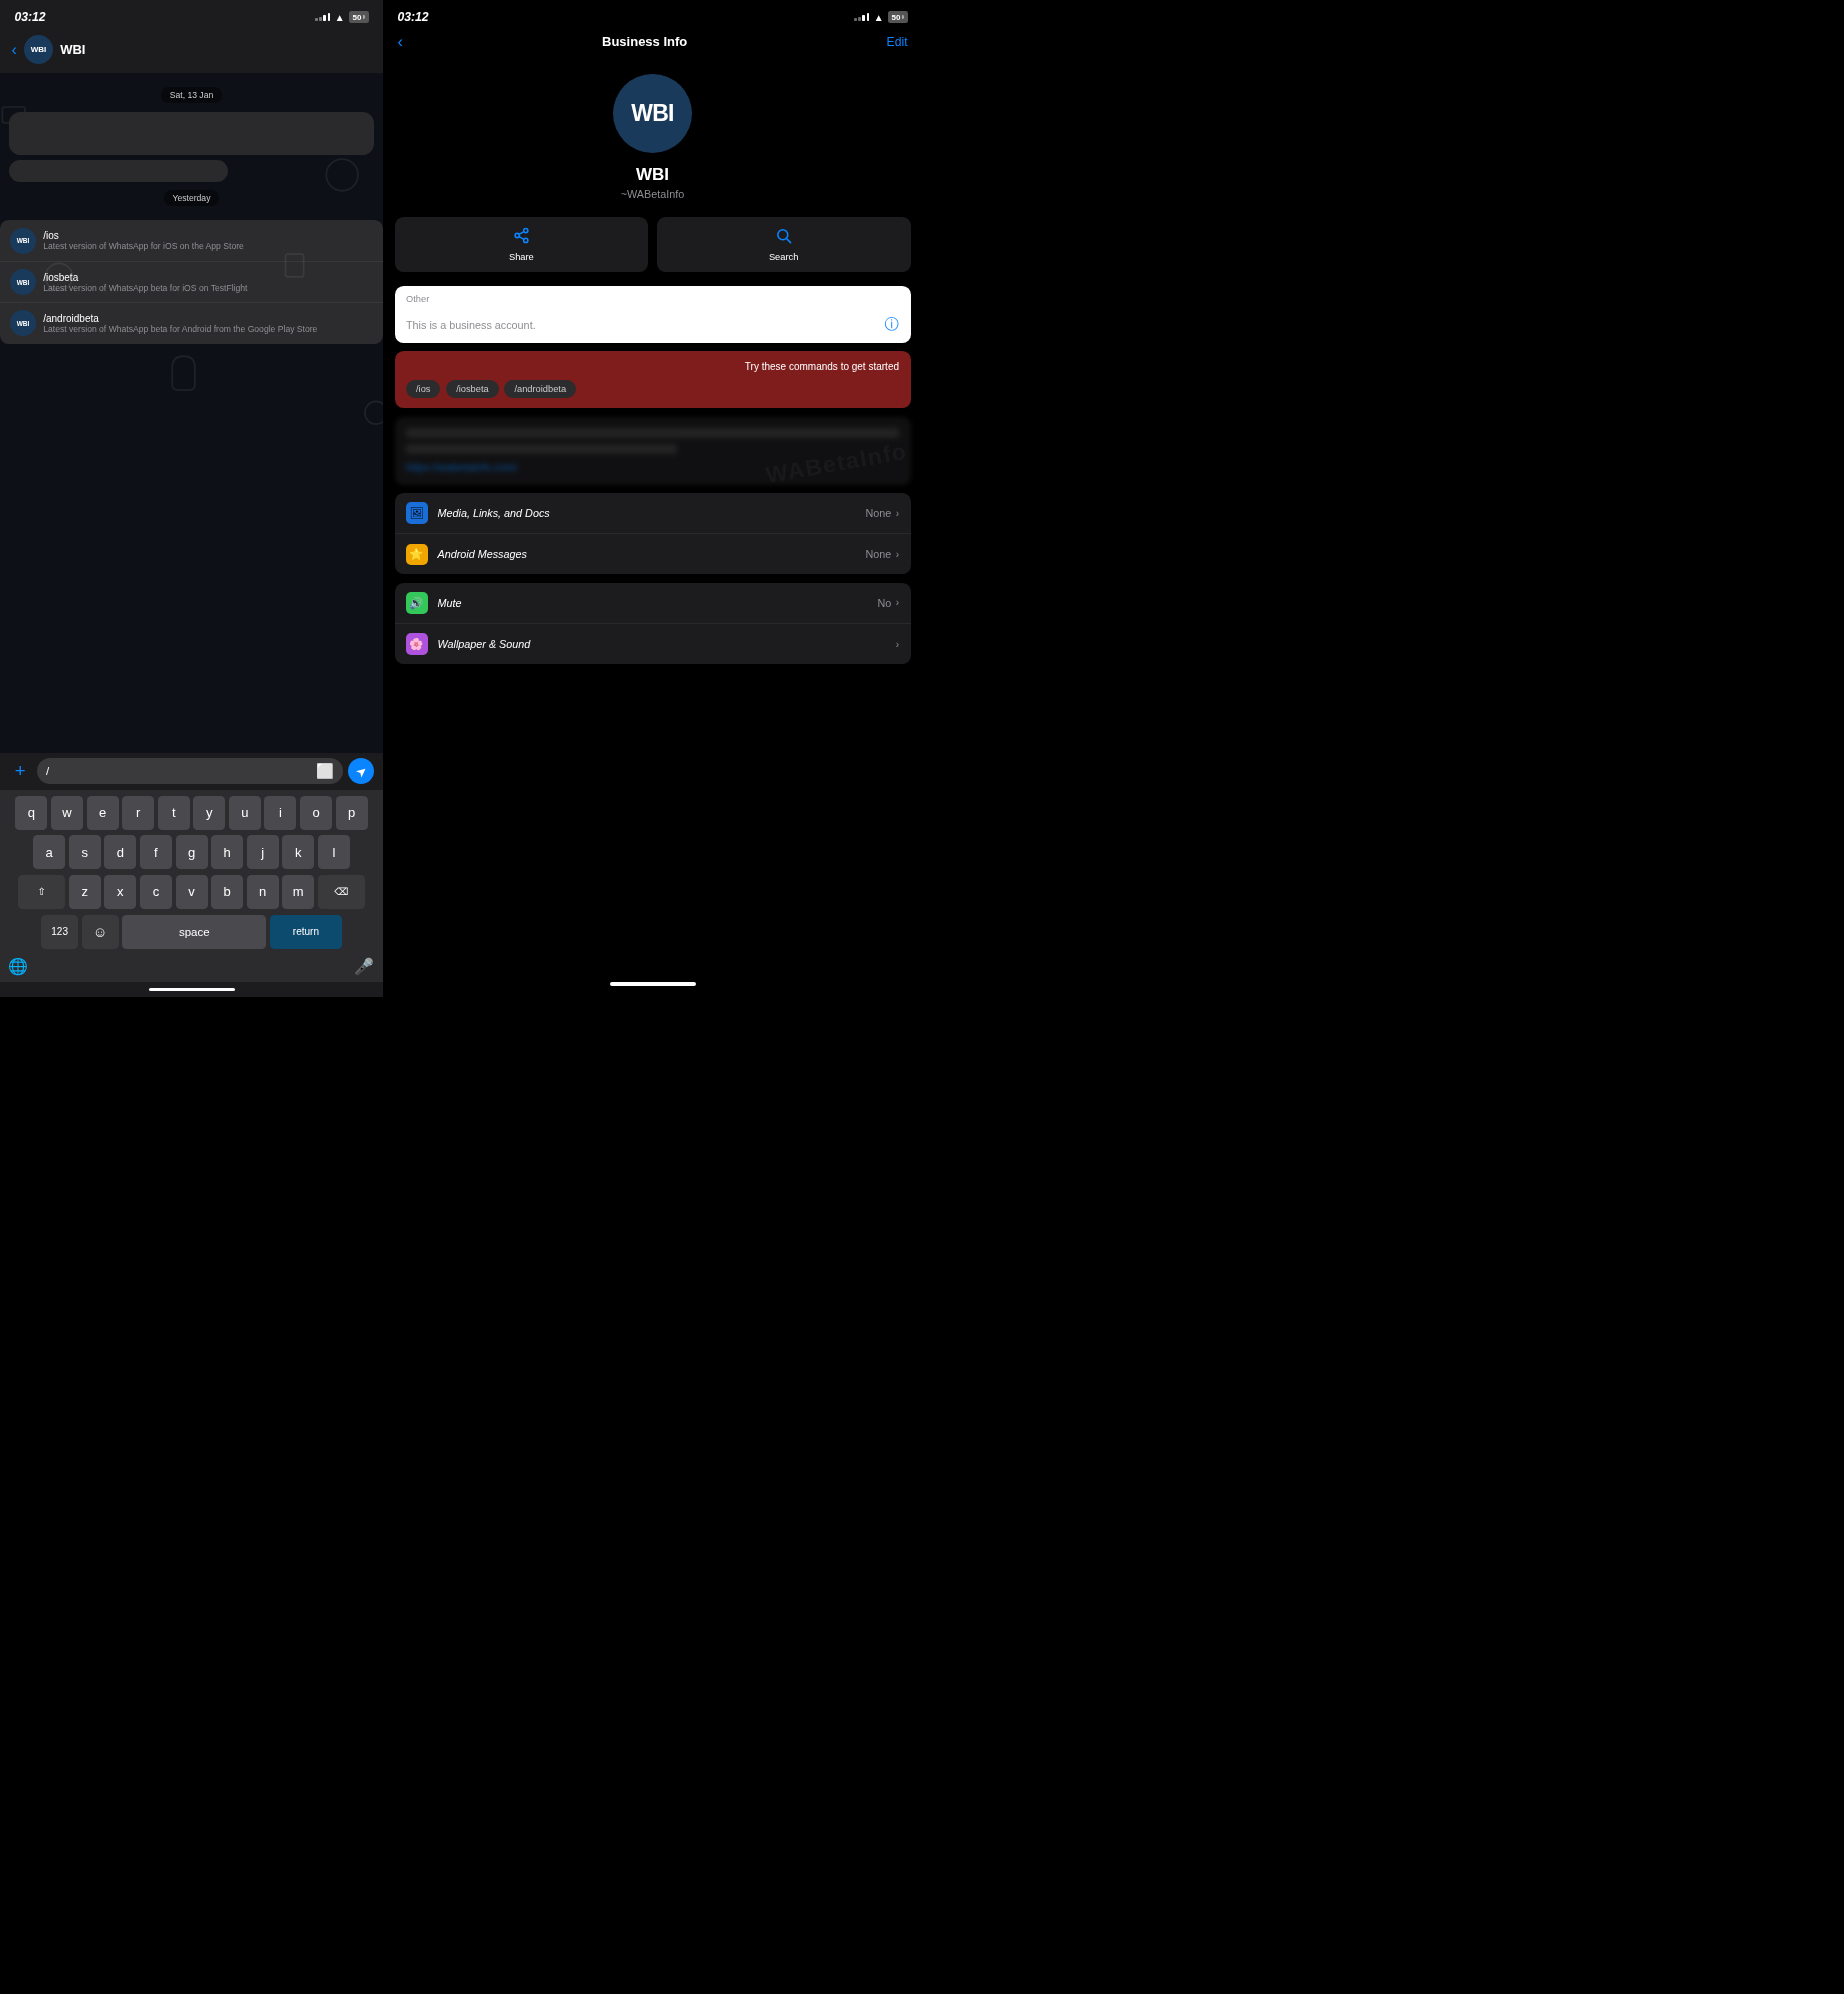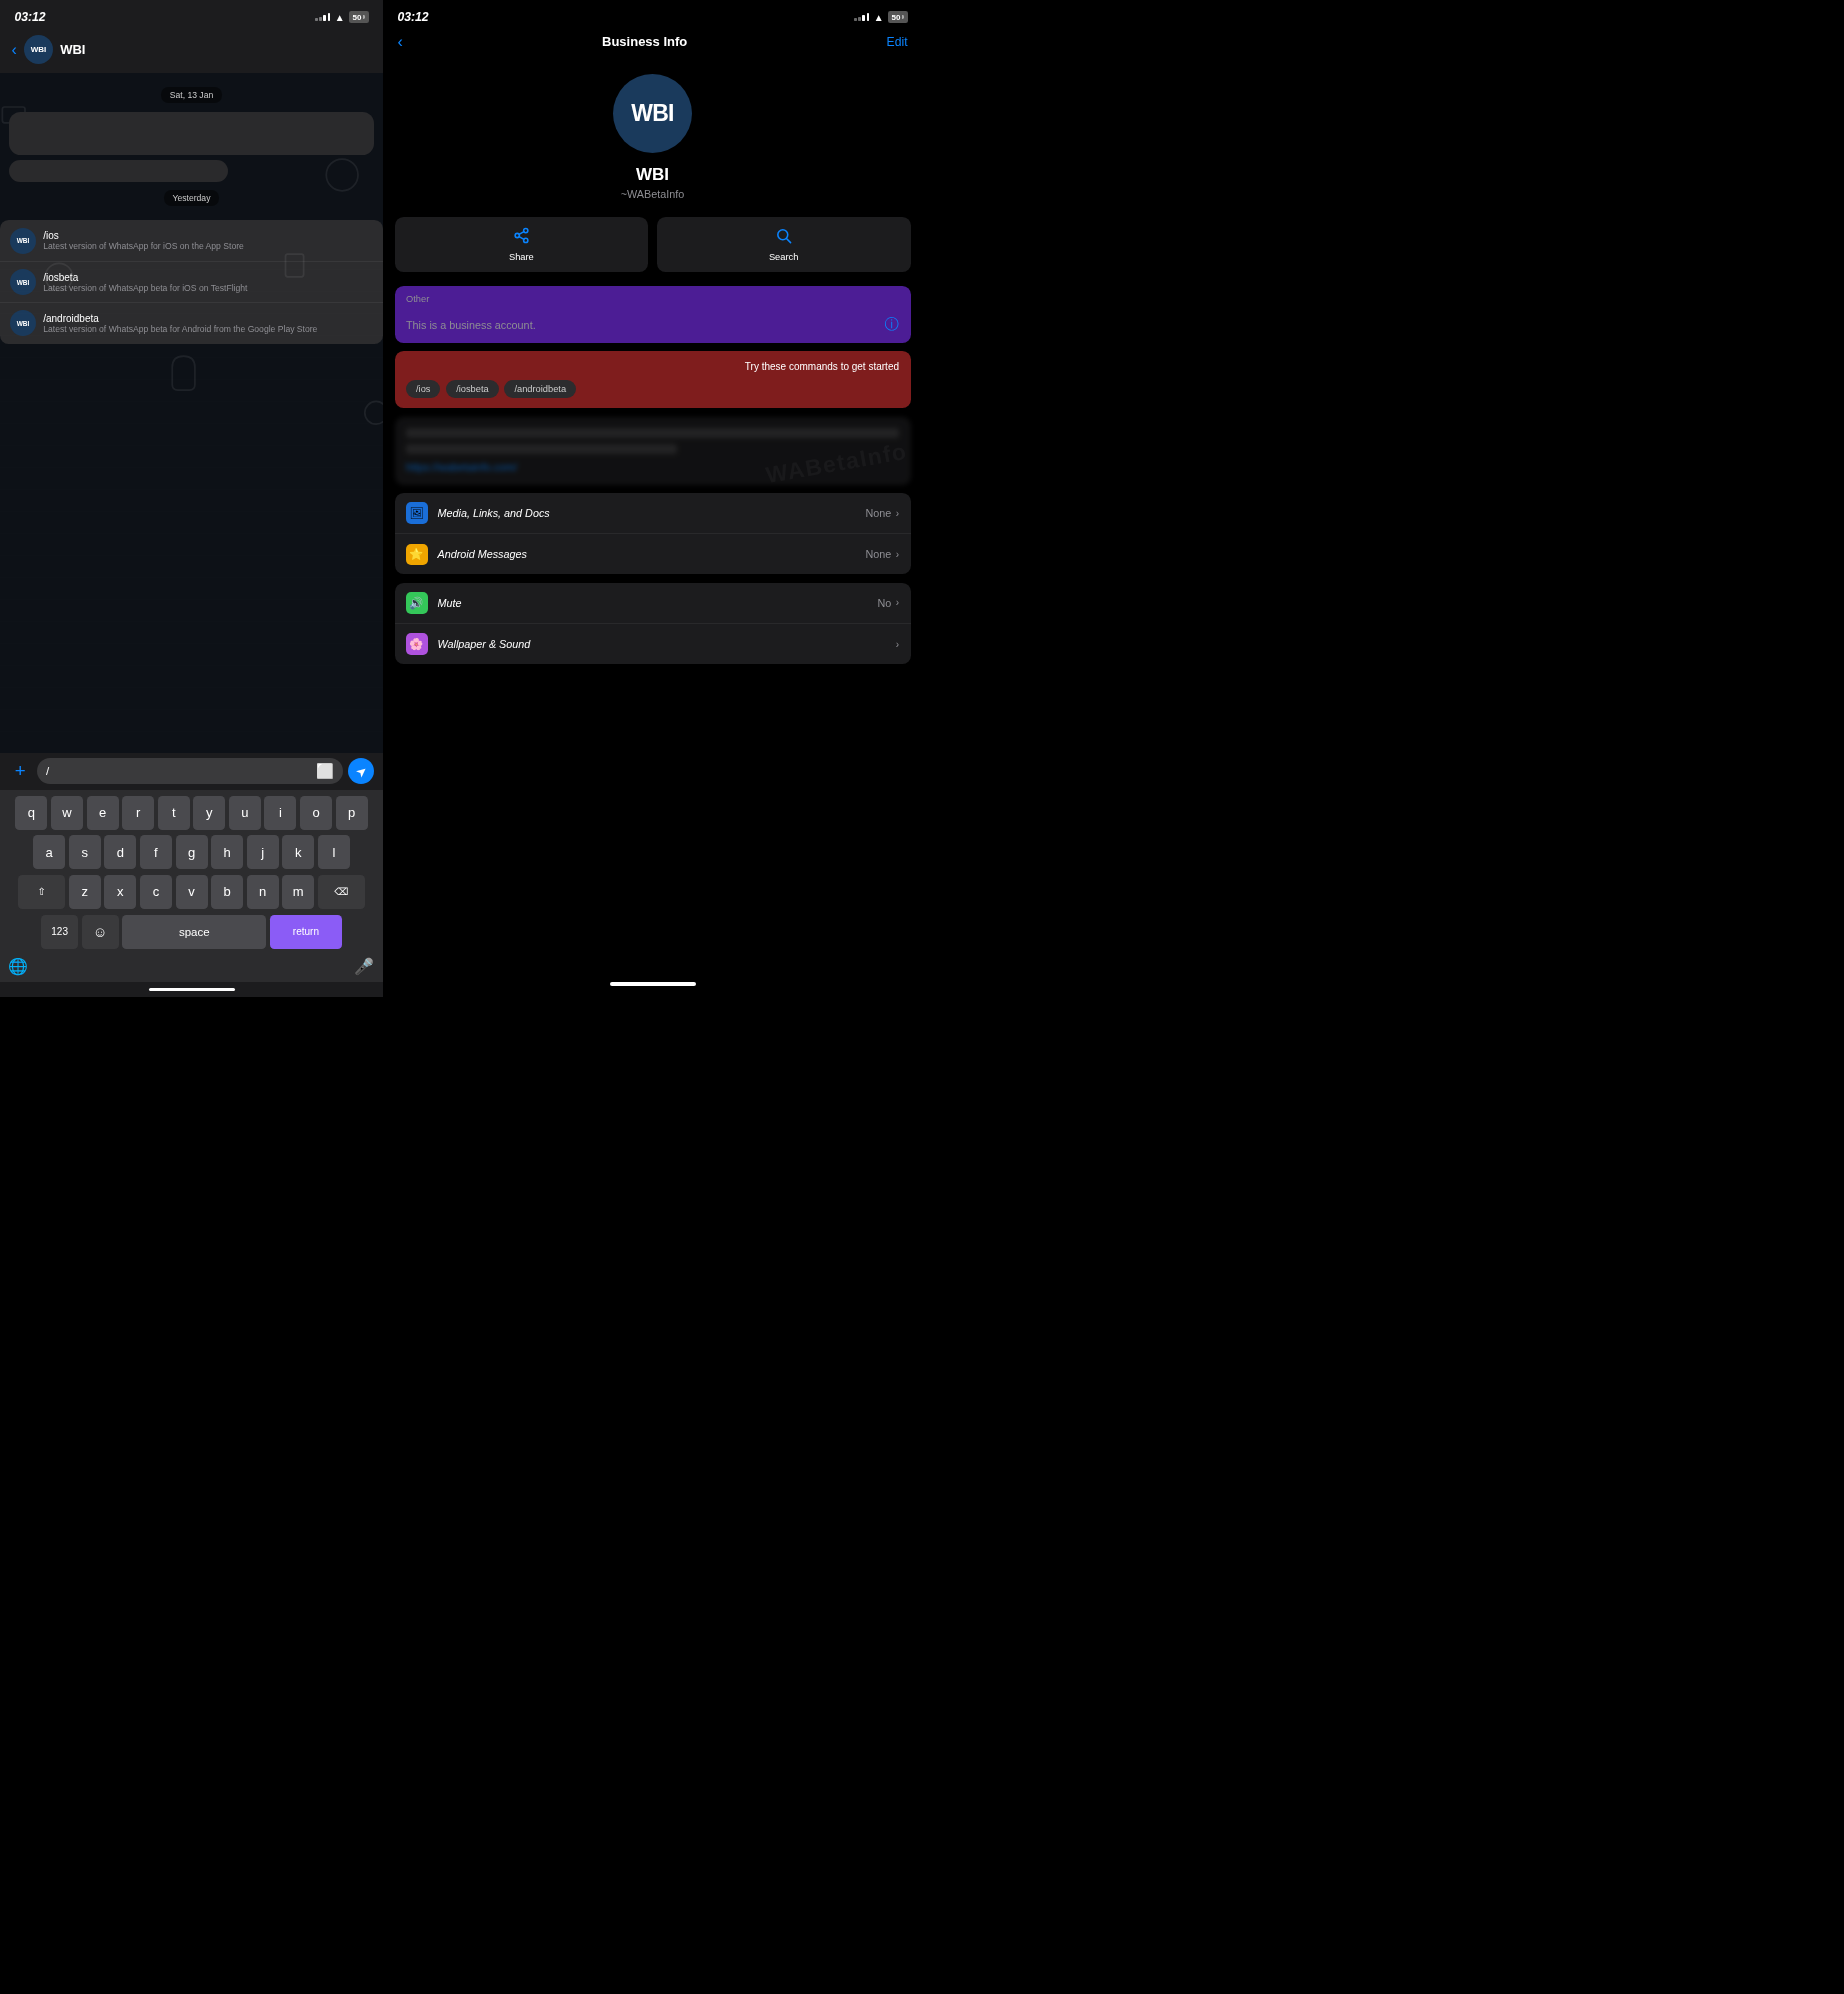--- a/index.html
+++ b/index.html
@@ -274,21 +274,21 @@
       justify-content: center;
       font-size: 13px;
       font-weight: 400;
       cursor: pointer;
       user-select: none;
     }
     .kb-key.wide { width: 47px; }
     .kb-key.widest { width: 144px; }
     .kb-key.dark { background: #3a3a3c; font-size: 10px; }
     .kb-key.space { background: #4a4a4e; font-size: 11.5px; }
-    .kb-key.return { background: #8b5cf6; font-size: 10px; width: 72px; }
+    .kb-key.return { background: #0c4a6e; font-size: 10px; width: 72px; }
     .kb-key.nums { background: #3a3a3c; font-size: 10px; width: 37px; }
     .kb-key.emoji { background: #3a3a3c; font-size: 14.4px; width: 37px; }
 
     .kb-special-row {
       display: flex;
       justify-content: space-between;
       align-items: center;
       padding: 2.9px 5.7px;
     }
     .kb-globe { font-size: 16px; color: #fff; cursor: pointer; }
@@ -396,21 +396,21 @@
       color: #0a84ff;
       font-size: 16px;
     }
     .action-btn-label {
       color: #fff;
       font-size: 9.3px;
     }
 
     
     .info-section {
-      background: #4c1d95;
+      background: #ffffff;
       border-radius: 8.6px;
       margin: 0 11.5px 8.6px;
       overflow: hidden;
     }
     .section-label {
       color: #8e8e93;
       font-size: 9.3px;
       padding: 7.2px 11.5px 2.9px;
     }
     .info-row {

